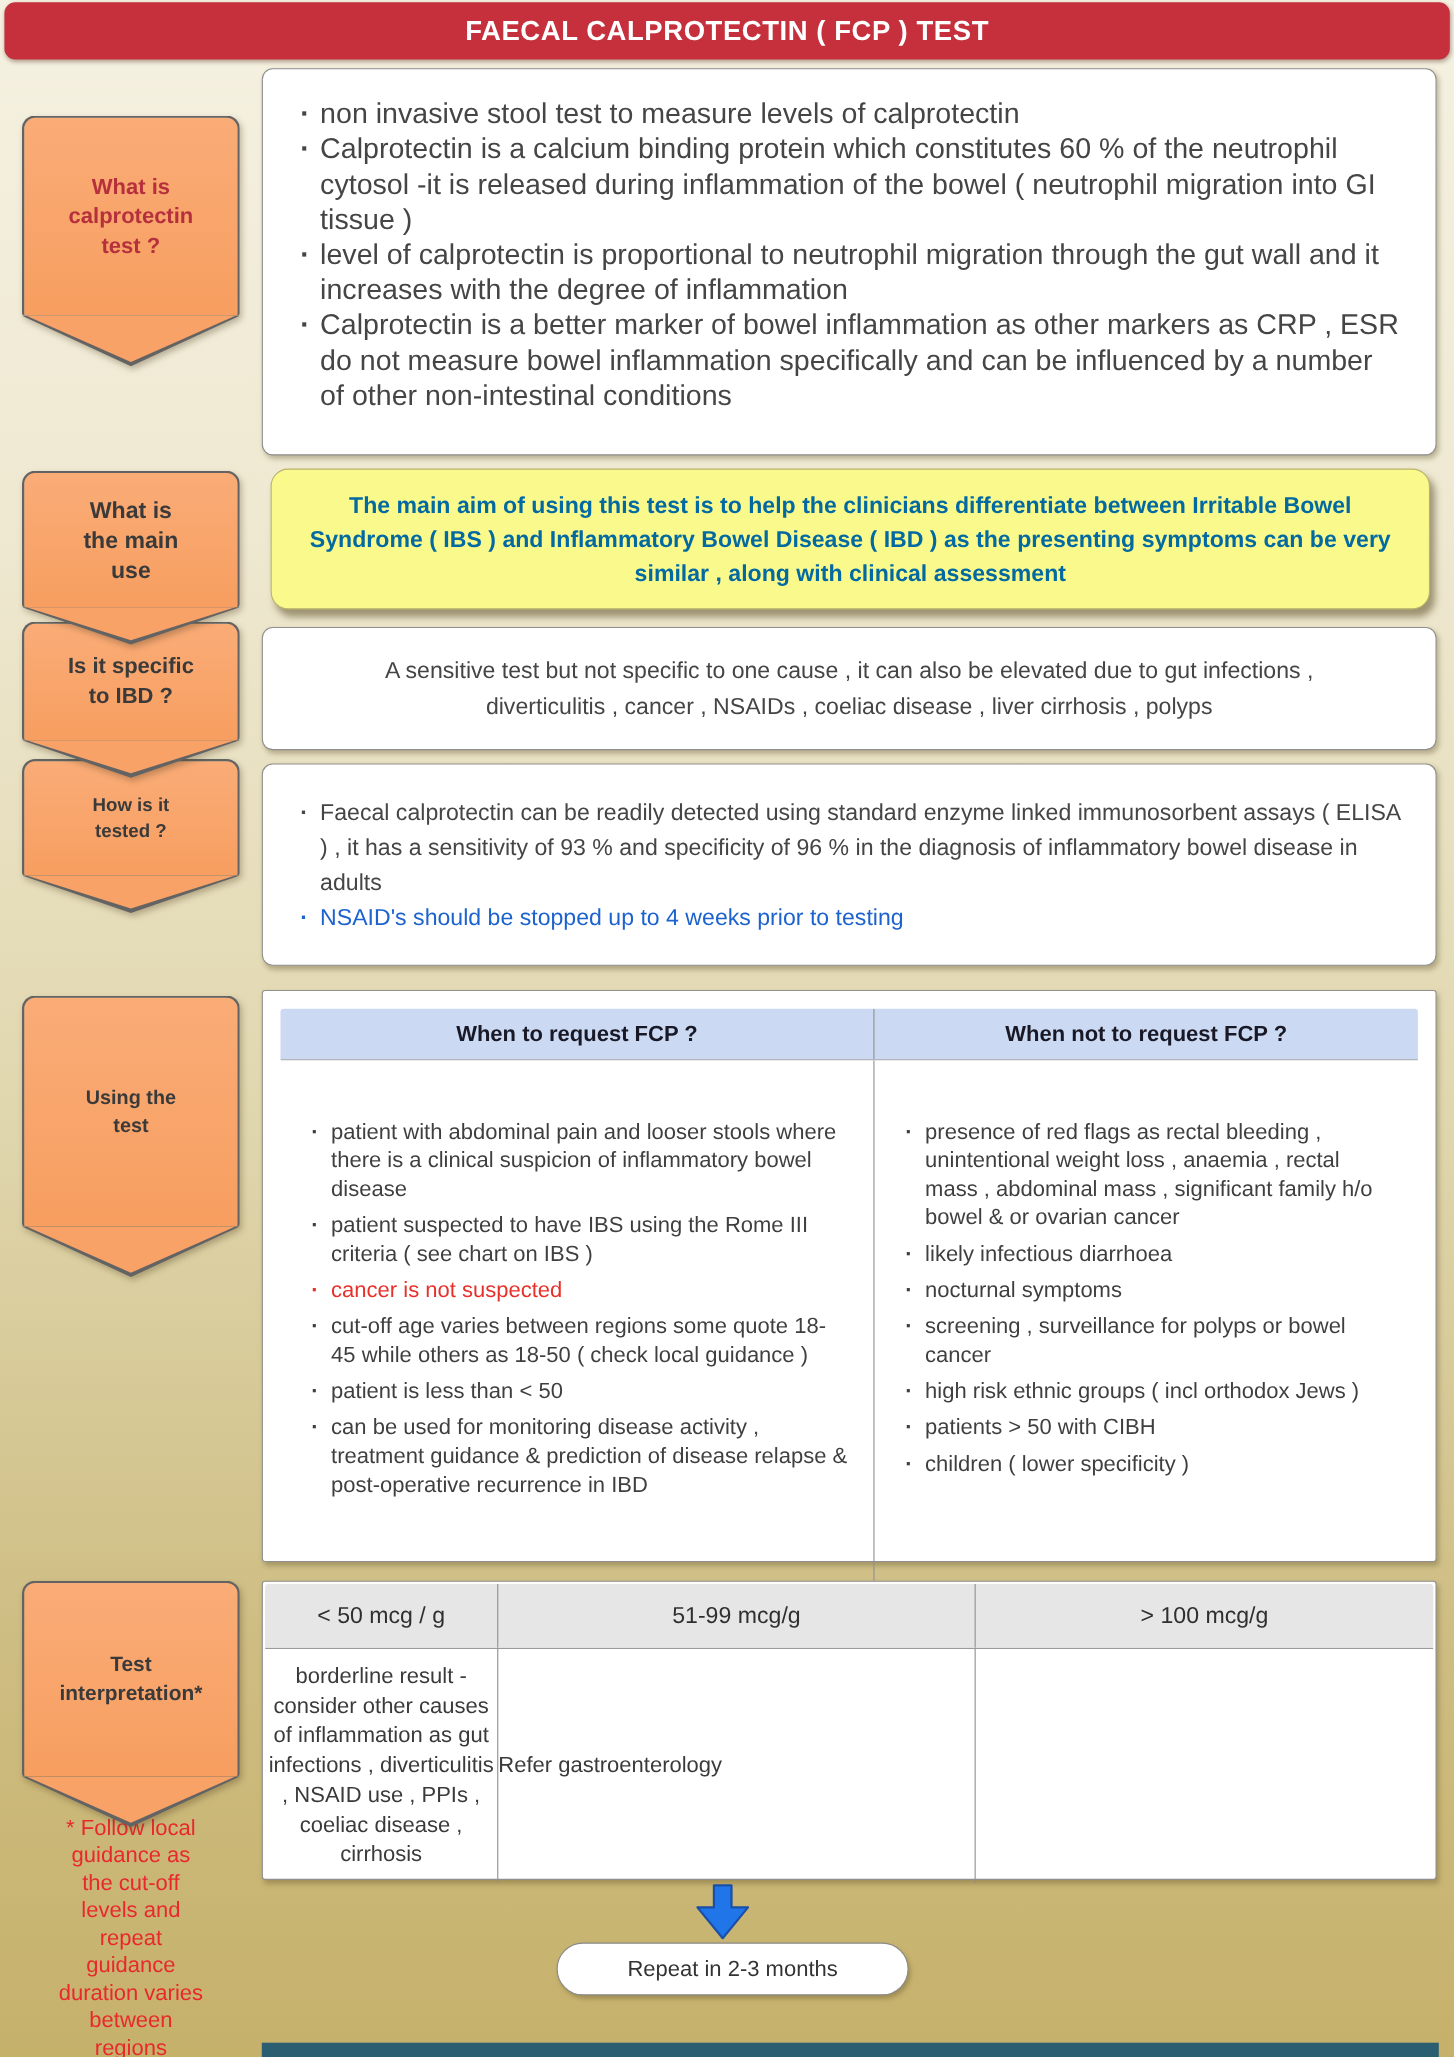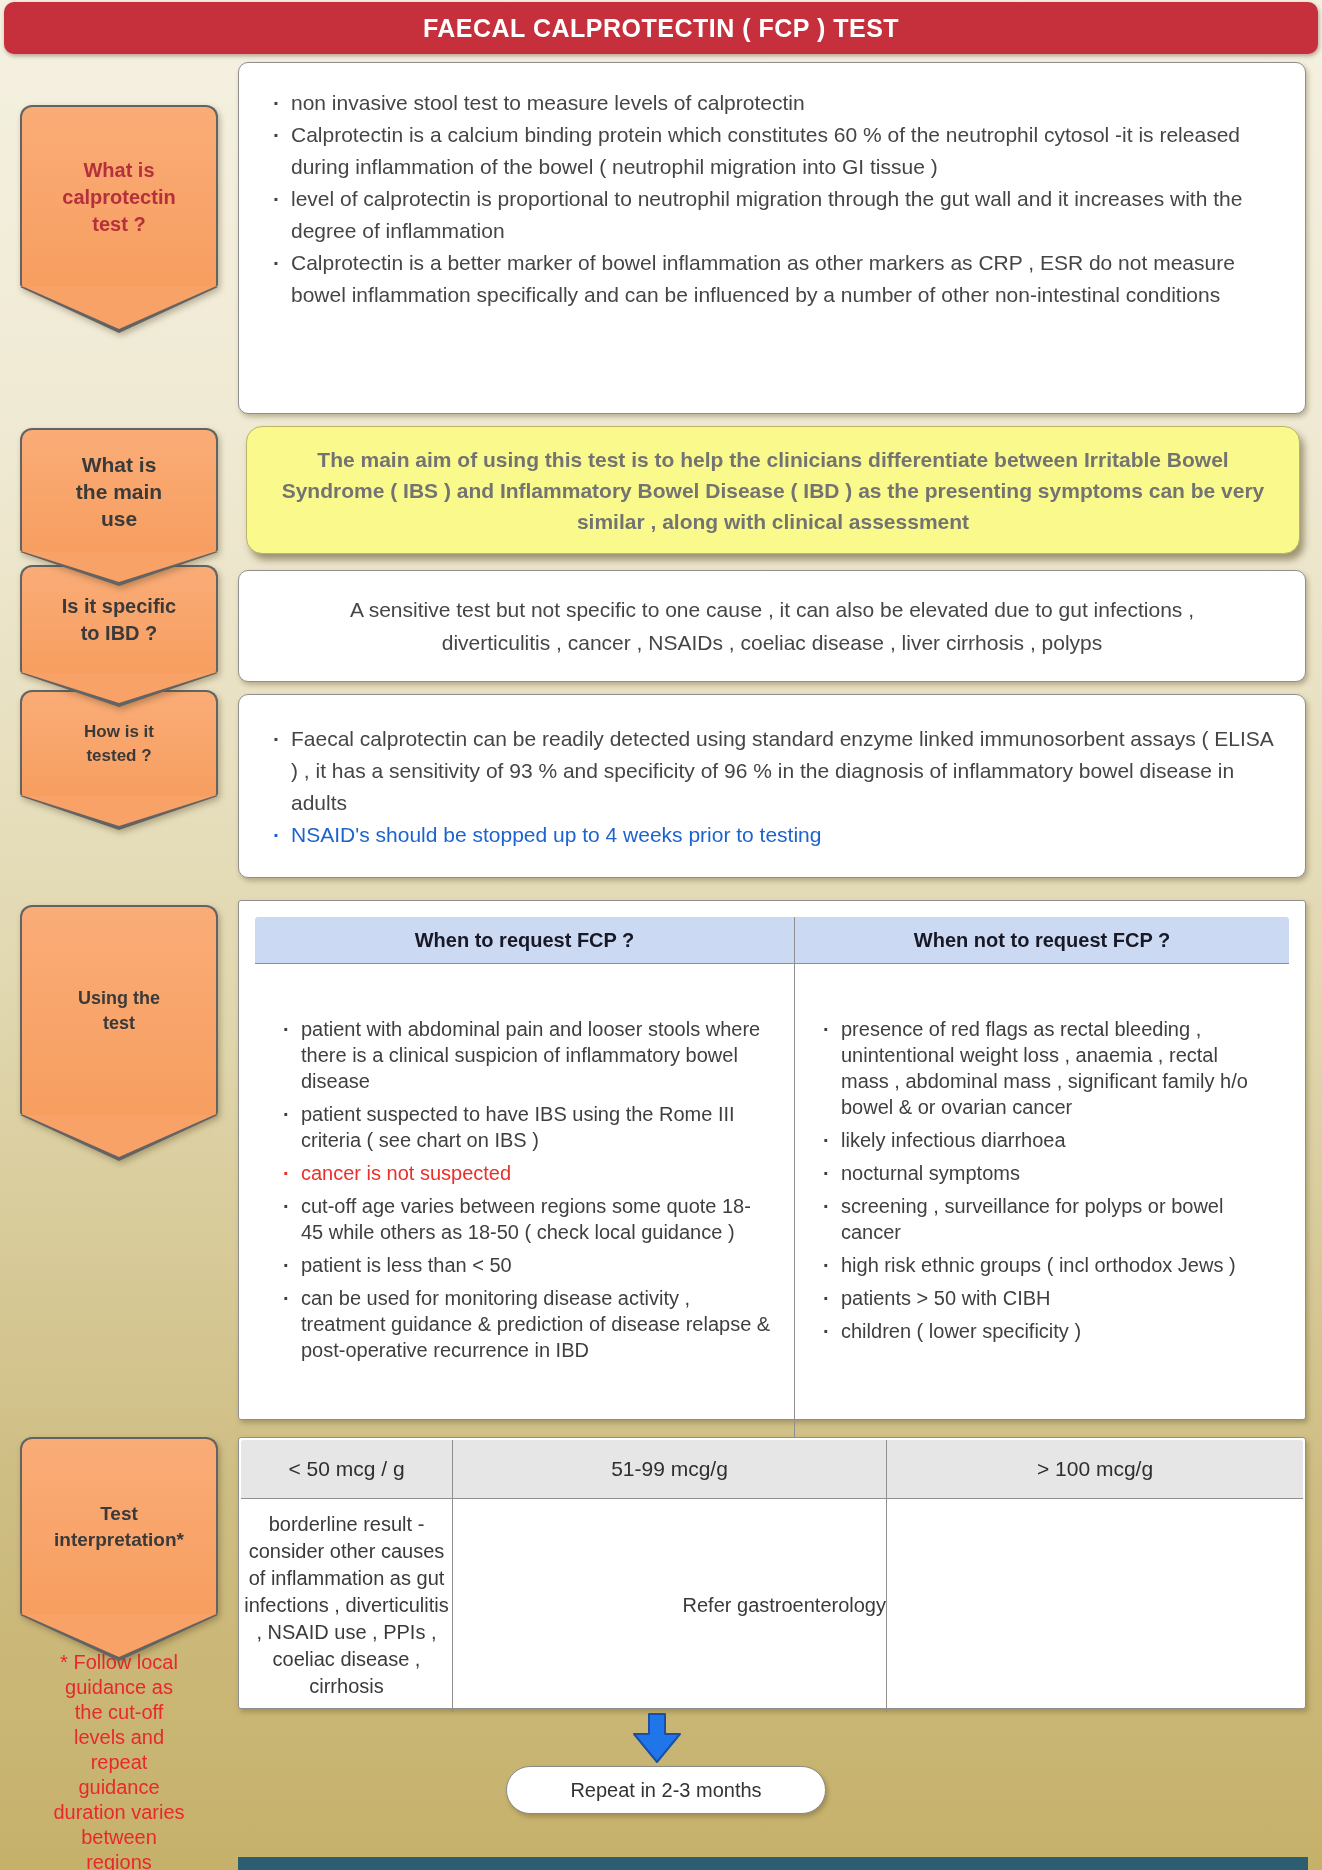--- a/index.html
+++ b/index.html
@@ -16,26 +16,26 @@
     box-shadow:1px 2px 4px rgba(80,40,30,.4);
   }
   
   .wbox{
     position:absolute;background:#fff;border:1px solid #8F8F8F;border-radius:10px;
     box-shadow:2px 3px 5px rgba(90,75,35,.35);box-sizing:border-box;
   }
   ul.blist{list-style:none;margin:0;padding:0;}
   ul.blist li{position:relative;padding-left:22px;}
   ul.blist li::before{content:"\00B7";position:absolute;left:4px;font-weight:bold;}
-  .box1{left:238px;top:62px;width:1068px;height:352px;padding:24px 30px 0 30px;font-size:21px;line-height:32px;}
+  .box1{left:238px;top:62px;width:1068px;height:352px;padding:24px 30px 0 30px;font-size:26px;line-height:32px;}
   .ybox{
     position:absolute;left:246px;top:426px;width:1054px;height:128px;background:#FAFA8C;
     border:1px solid #b9b46a;border-radius:16px;box-shadow:4px 6px 7px rgba(80,65,25,.5);
     display:flex;align-items:center;justify-content:center;text-align:center;
-    font-weight:bold;font-size:21px;line-height:31px;color:#737373;
+    font-weight:bold;font-size:21px;line-height:31px;color:#0369a1;
     padding:6px 34px;box-sizing:border-box;
   }
   .box3{left:238px;top:570px;width:1068px;height:112px;display:flex;align-items:center;justify-content:center;
     text-align:center;padding:0 70px;font-size:21px;line-height:33px;}
   .box4{left:238px;top:694px;width:1068px;height:184px;padding:28px 30px 0 30px;font-size:21px;line-height:32px;}
   .note-blue{color:#1D63CE;}
   .alert-red{color:#E8302A;}
   
   .req-table{left:238px;top:900px;width:1068px;height:520px;border-radius:3px;padding:16px;}
   .req-head{display:flex;height:46px;background:#CBDAF2;border-bottom:1px solid #8F8F8F;
@@ -50,21 +50,21 @@
   .req-body ul:last-child{flex:1;}
   
   .int-table{left:238px;top:1437px;width:1068px;height:272px;border-radius:3px;padding:2px;}
   .int-head{display:flex;height:58px;background:#E6E6E6;border-bottom:1px solid #8F8F8F;
     font-size:21px;color:#2F2F2F;border-radius:3px 3px 0 0;overflow:hidden;}
   .int-head .hcell{display:flex;align-items:center;justify-content:center;box-sizing:border-box;}
   .int-head .hcell:nth-child(1){width:212px;border-right:1px solid #8F8F8F;}
   .int-head .hcell:nth-child(2){width:434px;border-right:1px solid #8F8F8F;}
   .int-head .hcell:nth-child(3){flex:1;}
   .int-body{display:flex;height:213px;font-size:20px;line-height:27px;color:#3A3A3A;text-align:center;}
-  .int-body .bcell{display:flex;align-items:center;justify-content:flex-end;box-sizing:border-box;}
+  .int-body .bcell{display:flex;align-items:center;justify-content:flex-start;box-sizing:border-box;}
   .int-body .bcell:nth-child(1){width:212px;border-right:1px solid #8F8F8F;white-space:pre-line;}
   .int-body .bcell:nth-child(2){width:434px;border-right:1px solid #8F8F8F;}
   .int-body .bcell:nth-child(2) span{display:block;width:372px;}
   .int-body .bcell:nth-child(3){flex:1;}
   
   .down-arrow{position:absolute;left:628px;top:1712px;width:58px;height:52px;}
   .oval{
     position:absolute;left:506px;top:1766px;width:320px;height:48px;background:#fff;
     border:1.5px solid #8a8a8a;border-radius:26px;display:flex;align-items:center;justify-content:center;
     font-size:20px;color:#333;box-shadow:2px 3px 4px rgba(90,75,35,.35);box-sizing:border-box;

